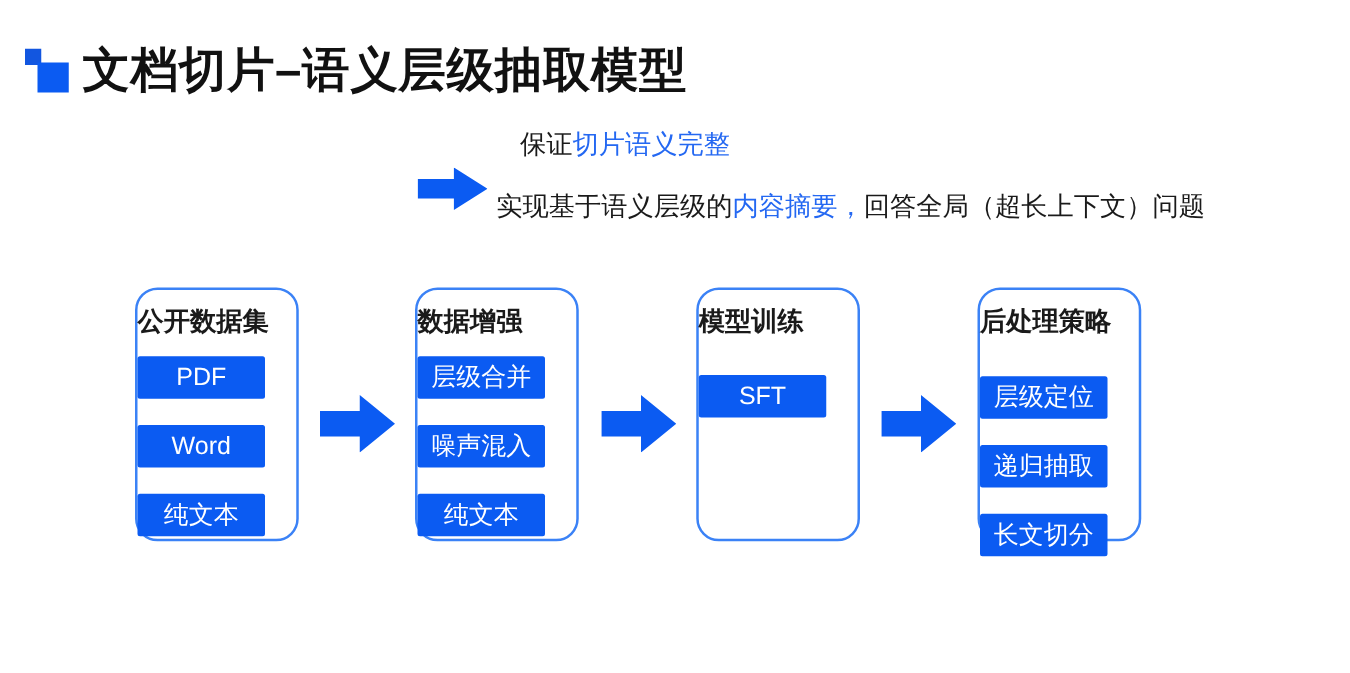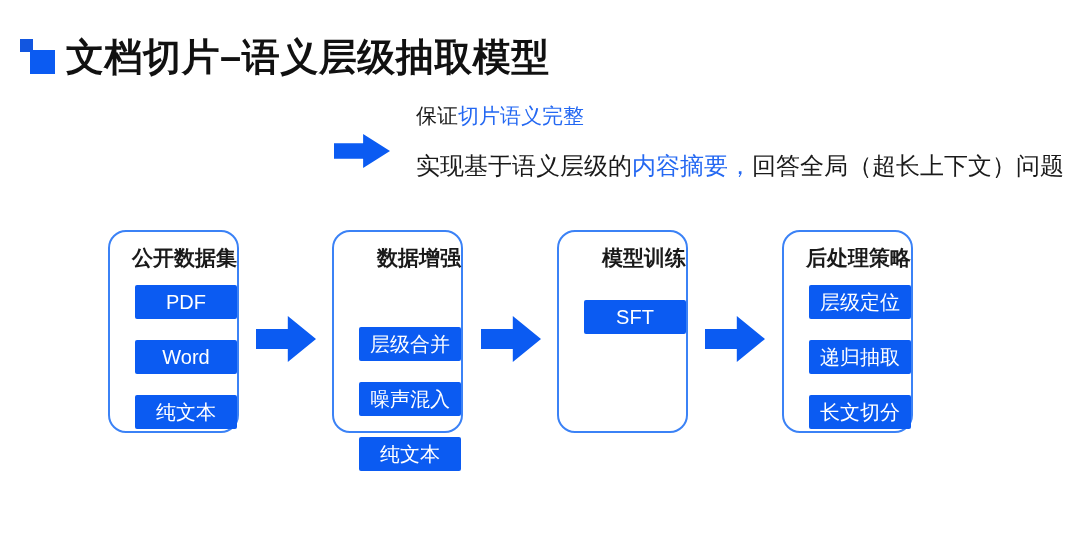--- a/index.html
+++ b/index.html
@@ -21,26 +21,26 @@
   .page-title{position:absolute;left:66px;top:32px;font-size:38px;line-height:50px;
     font-weight:700;color:#111;letter-spacing:0.5px;white-space:nowrap;}
 
   
   .intro-left{position:absolute;left:88px;top:131px;font-size:22px;line-height:30px;white-space:nowrap;}
   .blue{color:var(--text-blue);}
   .arrow{background:var(--brand-blue);}
   .arrow-top{position:absolute;left:334px;top:134px;width:56px;height:34px;
     clip-path:polygon(0 27%,52% 27%,52% 0,100% 50%,52% 100%,52% 73%,0 73%);}
   .intro-line1{position:absolute;left:416px;top:102px;font-size:21px;line-height:28px;white-space:nowrap;}
-  .intro-line2{position:absolute;left:416px;top:152px;font-size:24px;line-height:28px;white-space:nowrap;}
+  .intro-line2{position:absolute;left:397px;top:152px;font-size:21px;line-height:28px;white-space:nowrap;}
 
   
   .card{position:absolute;top:230px;width:131px;height:203px;background:#fff;
-    border:2px solid var(--border-blue);border-radius:18px;display:flex;flex-direction:column;align-items:flex-end;}
-  .card-1{left:108px;} .card-2{left:332px;gap:42px;} .card-3{left:557px;} .card-4{left:782px;}
+    border:2px solid var(--border-blue);border-radius:18px;display:flex;flex-direction:column;align-items:flex-start;}
+  .card-1{left:108px;} .card-2{left:332px;} .card-3{left:557px;} .card-4{left:782px;gap:16px;}
   .card-title{margin-top:13px;font-size:21px;line-height:26px;font-weight:600;color:#1a1a1a;white-space:nowrap;}
   .chips{display:flex;flex-direction:column;align-items:center;gap:21px;margin-top:14px;}
   .card-3 .chips{margin-top:29px;gap:23px;}
   .chip{min-width:102px;height:34px;line-height:34px;padding:0 8px;border-radius:2px;
     background:var(--brand-blue);color:#ffffff;font-size:20px;text-align:center;white-space:nowrap;}
   .flow-arrow{position:absolute;top:316px;width:60px;height:46px;
     clip-path:polygon(0 28%,53% 28%,53% 0,100% 50%,53% 100%,53% 72%,0 72%);}
   .flow-arrow-1{left:256px;} .flow-arrow-2{left:481px;} .flow-arrow-3{left:705px;}
 </style>
 </head>

